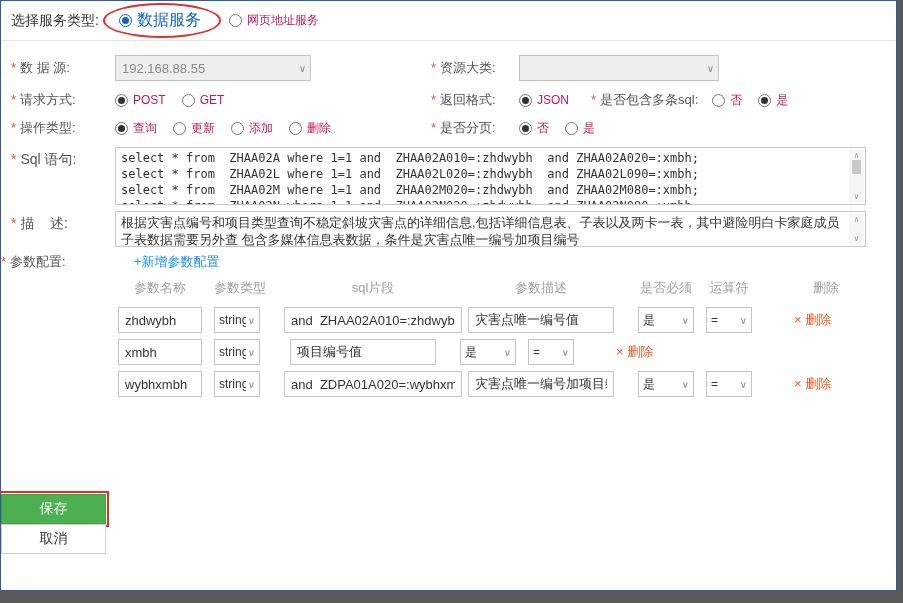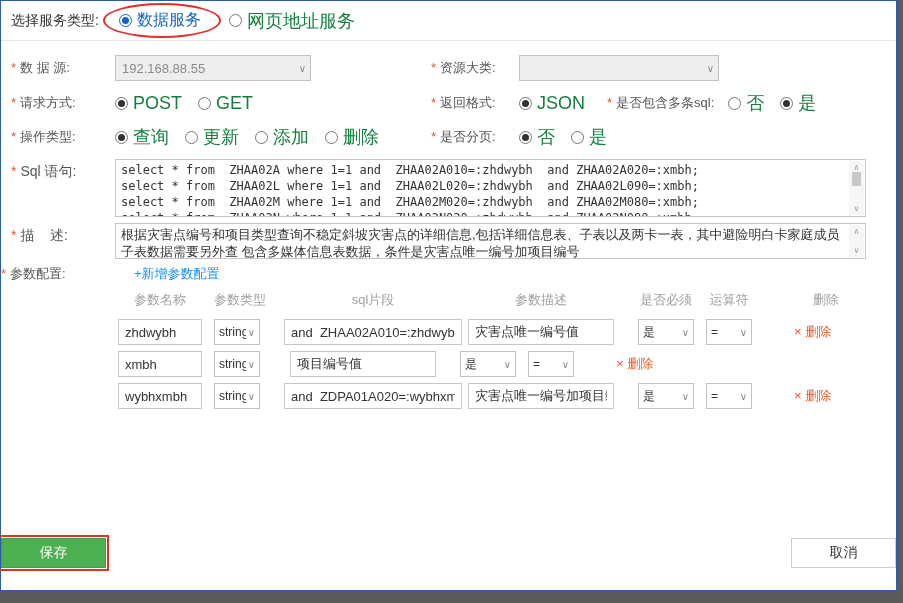--- a/index.html
+++ b/index.html
@@ -31,21 +31,21 @@
     height:40px; display:flex; align-items:center;
     padding-left:10px; border-bottom:1px solid #e6e6e6;
     font-size:14px; color:#333; flex-shrink:0;
   }
   .type-row .trl { margin-right:14px; }
   .radio { display:inline-flex; align-items:center; cursor:pointer; }
   .rb {
     width:13px; height:13px; border:1px solid #767676; border-radius:50%;
     background:#fff; position:relative; display:inline-block; flex-shrink:0;
   }
-  .radio .rl { margin-left:5px; font-size:18px; color:#15803d; white-space:nowrap; }
+  .radio .rl { margin-left:5px; font-size:12px; color:#be185d; white-space:nowrap; }
   .radio.sel .rb::after {
     content:''; position:absolute; left:2px; top:2px; right:2px; bottom:2px;
     background:#333; border-radius:50%;
   }
   .radio.blue .rl { color:#1565c0; font-size:16px; }
   .radio.blue.sel .rb { border-color:#1565c0; }
   .radio.blue.sel .rb::after { background:#1565c0; }
   .annotated { position:relative; padding:0 6px; }
   .annotated .ellipse {
     position:absolute; left:-10px; top:-7px; right:-14px; bottom:-7px;
@@ -119,21 +119,21 @@
   .c4 { width:146px; } .g4 { width:24px; }
   .c5 { width:56px; }  .g5 { width:12px; }
   .c6 { width:46px; }  .g6 { width:42px; }
   .c7 { width:64px; }
   .phead span { text-align:center; white-space:nowrap; overflow:visible; flex-shrink:0; }
   .prow .inp, .prow .sel-box { flex-shrink:0; }
   .prow .sel-box { font-size:12px; padding-left:4px; }
   .del { color:#f25a24; font-size:13px; cursor:pointer; white-space:nowrap; }
   .del .x { margin-right:4px; }
   
-  .footer { display:flex; justify-content:space-between; padding-bottom:22px; margin-top:auto; }
+  .footer { display:flex; justify-content:center; padding-bottom:36px; margin-top:auto;flex-direction:column; }
   .btn {
     width:105px; height:30px; font-size:14px; display:flex;
     align-items:center; justify-content:center; cursor:pointer;
   }
   .btn-save {
     background:#4caf50; color:#fff; border:1px solid #44a047;
     outline:2px solid #e0321f; outline-offset:1px;
     margin-right:72px;
   }
   .btn-cancel { background:#fff; color:#333; border:1px solid #cfcfcf; }

